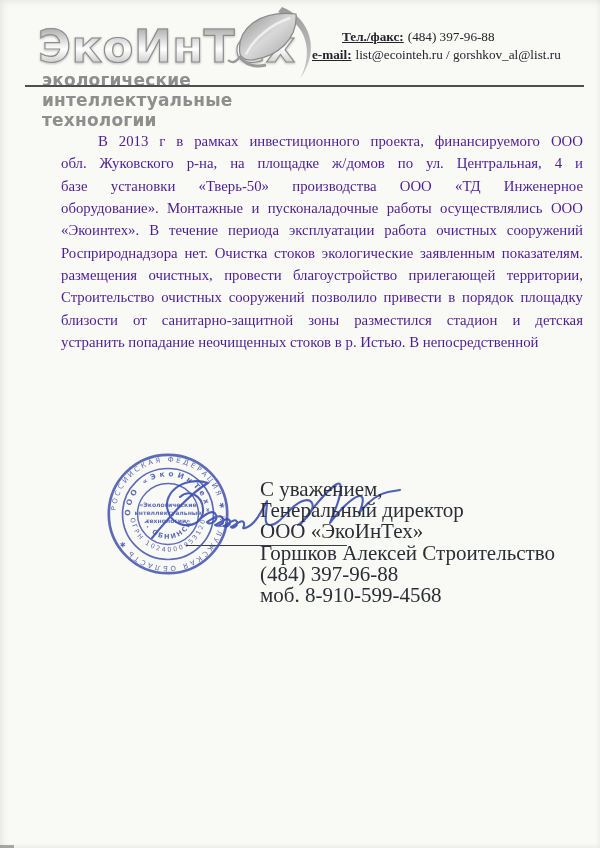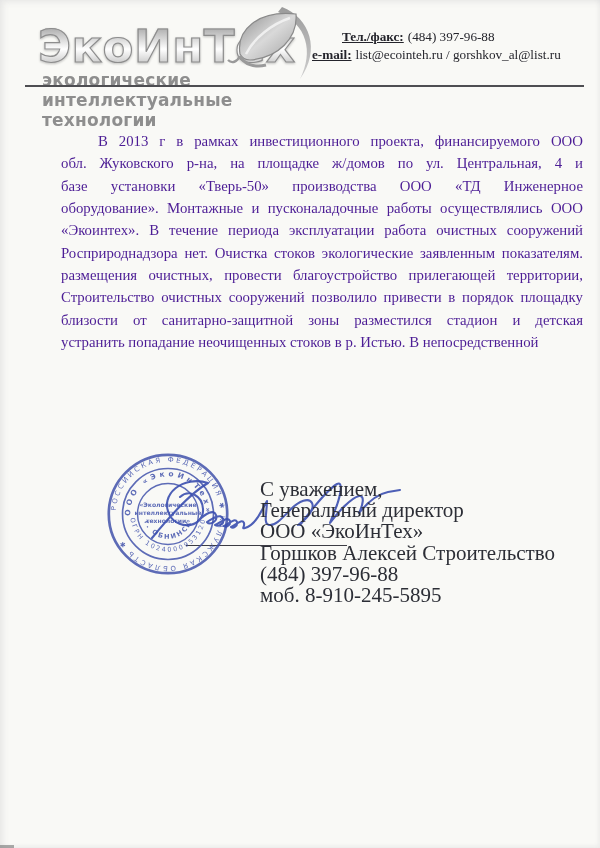--- a/index.html
+++ b/index.html
@@ -172,17 +172,17 @@
       <div class="sig-line">С уважением,</div>
 
       <div class="sig-line">Генеральный директор</div>
 
       <div class="sig-line">ООО «ЭкоИнТех»</div>
 
       <div class="sig-line">Горшков Алексей Строительство</div>
 
       <div class="sig-line">(484) 397-96-88</div>
 
-      <div class="sig-line">моб. 8-910-245-5895</div>
+      <div class="sig-line">моб. 8-910-599-4568</div>
     </div>
 
   <div class="edge-mark"></div>
 </div>
 
 </body></html>

